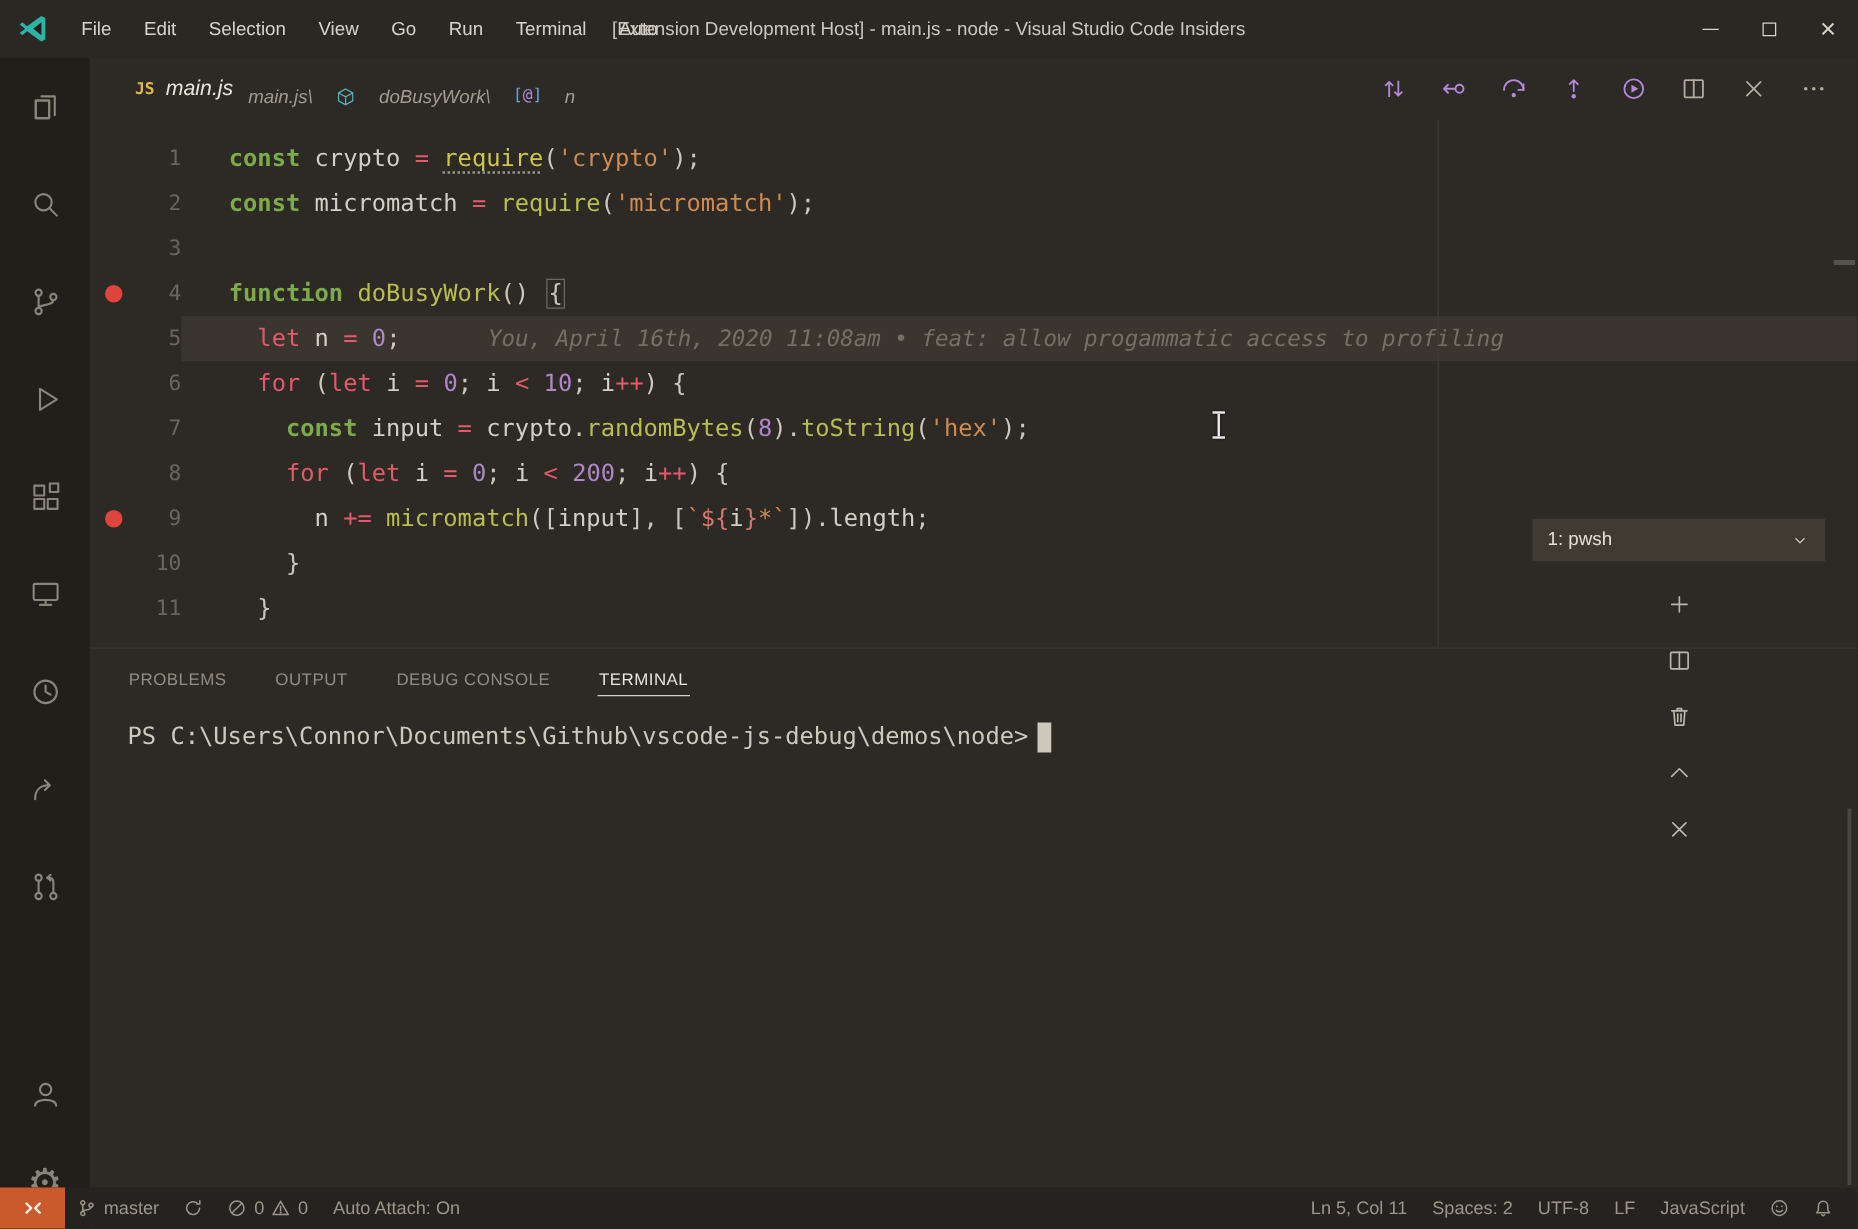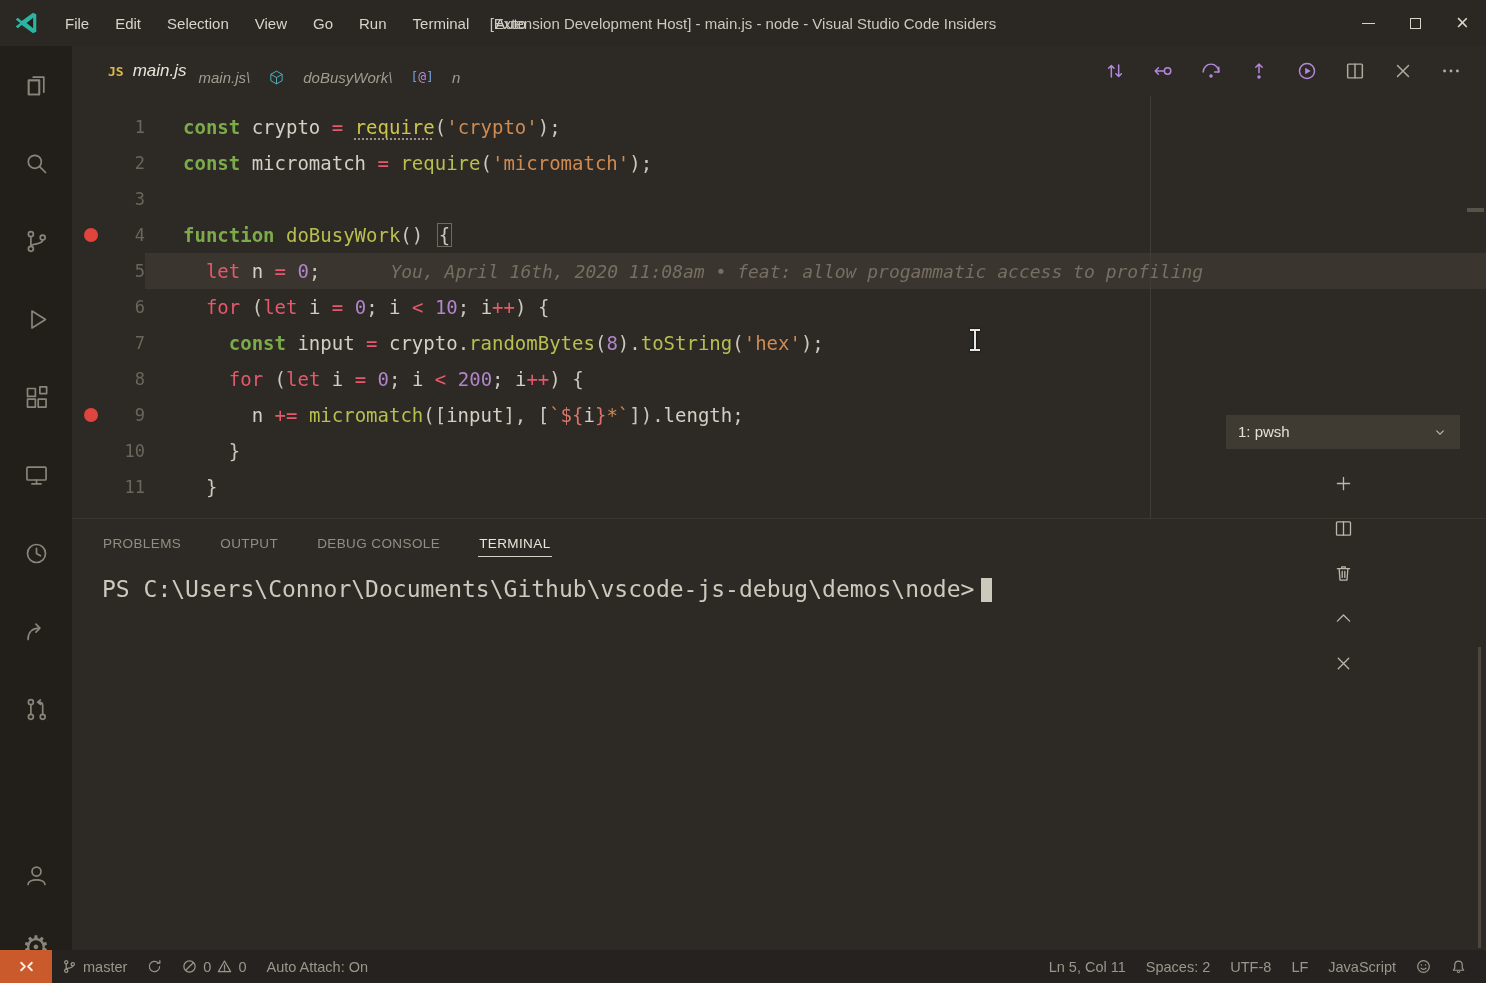--- a/index.html
+++ b/index.html
@@ -59,21 +59,21 @@
   .ruler{position:absolute;left:1078px;top:0;bottom:0;width:1px;background:#413d36;}
   .ov-mark{position:absolute;right:2px;top:112px;width:17px;height:4px;background:#57524a;}
   
   .panel{position:absolute;left:72px;top:518px;right:0;bottom:33px;background:#2d2a25;border-top:1px solid #3b372f;}
   .panel-header{height:50px;display:flex;align-items:center;padding-left:30px;}
   .panel-tab{margin-right:37px;font-size:13.5px;letter-spacing:.4px;color:#938d81;padding:5px 1px;border-bottom:1.5px solid transparent;}
   .panel-tab.active{color:#e8e4d9;border-bottom-color:#d4d0c5;}
   .panel-actions{margin-left:auto;display:flex;align-items:center;gap:24px;padding-right:26px;flex-direction:column;}
   .shell-select{width:234px;height:34px;background:#3f3b33;display:flex;align-items:center;justify-content:space-between;padding:0 12px;font-size:15px;color:#e4e0d5;}
   .pa-icon svg{width:21px;height:21px;fill:none;stroke:#bdb7ab;stroke-width:1.5;stroke-linecap:round;stroke-linejoin:round;display:block;}
-  .terminal{position:absolute;top:51px;left:0;right:0;bottom:0;font-family:"DejaVu Sans Mono",monospace;font-size:23px;color:#cec9bd;padding:6px 0 0 30px;}
+  .terminal{position:absolute;top:51px;left:0;right:0;bottom:0;font-family:"DejaVu Sans Mono",monospace;font-size:19px;color:#cec9bd;padding:6px 0 0 30px;}
   .term-line{display:flex;align-items:center;line-height:27px;}
   .term-cursor{display:inline-block;width:11px;height:24px;background:#cdc8bc;margin-left:7px;}
   .term-scrollbar{position:absolute;right:5px;top:77px;bottom:2px;width:3px;background:#4b463e;}
   
   .statusbar{position:absolute;left:0;right:0;bottom:0;height:33px;background:#262220;display:flex;align-items:center;color:#9c968a;font-size:14.5px;z-index:6;}
   .remote{width:52px;height:33px;background:#ca5a2b;display:flex;align-items:center;justify-content:center;}
   .remote svg{width:17px;height:17px;fill:none;stroke:#f6efe7;stroke-width:1.8;stroke-linecap:round;stroke-linejoin:round;}
   .sb-item{display:flex;align-items:center;gap:6px;padding:0 10px;height:100%;}
   .sb-item svg{width:15px;height:15px;fill:none;stroke:#9c968a;stroke-width:1.3;stroke-linecap:round;stroke-linejoin:round;}
   .sb-item .fl{fill:#9c968a;stroke:none;}

